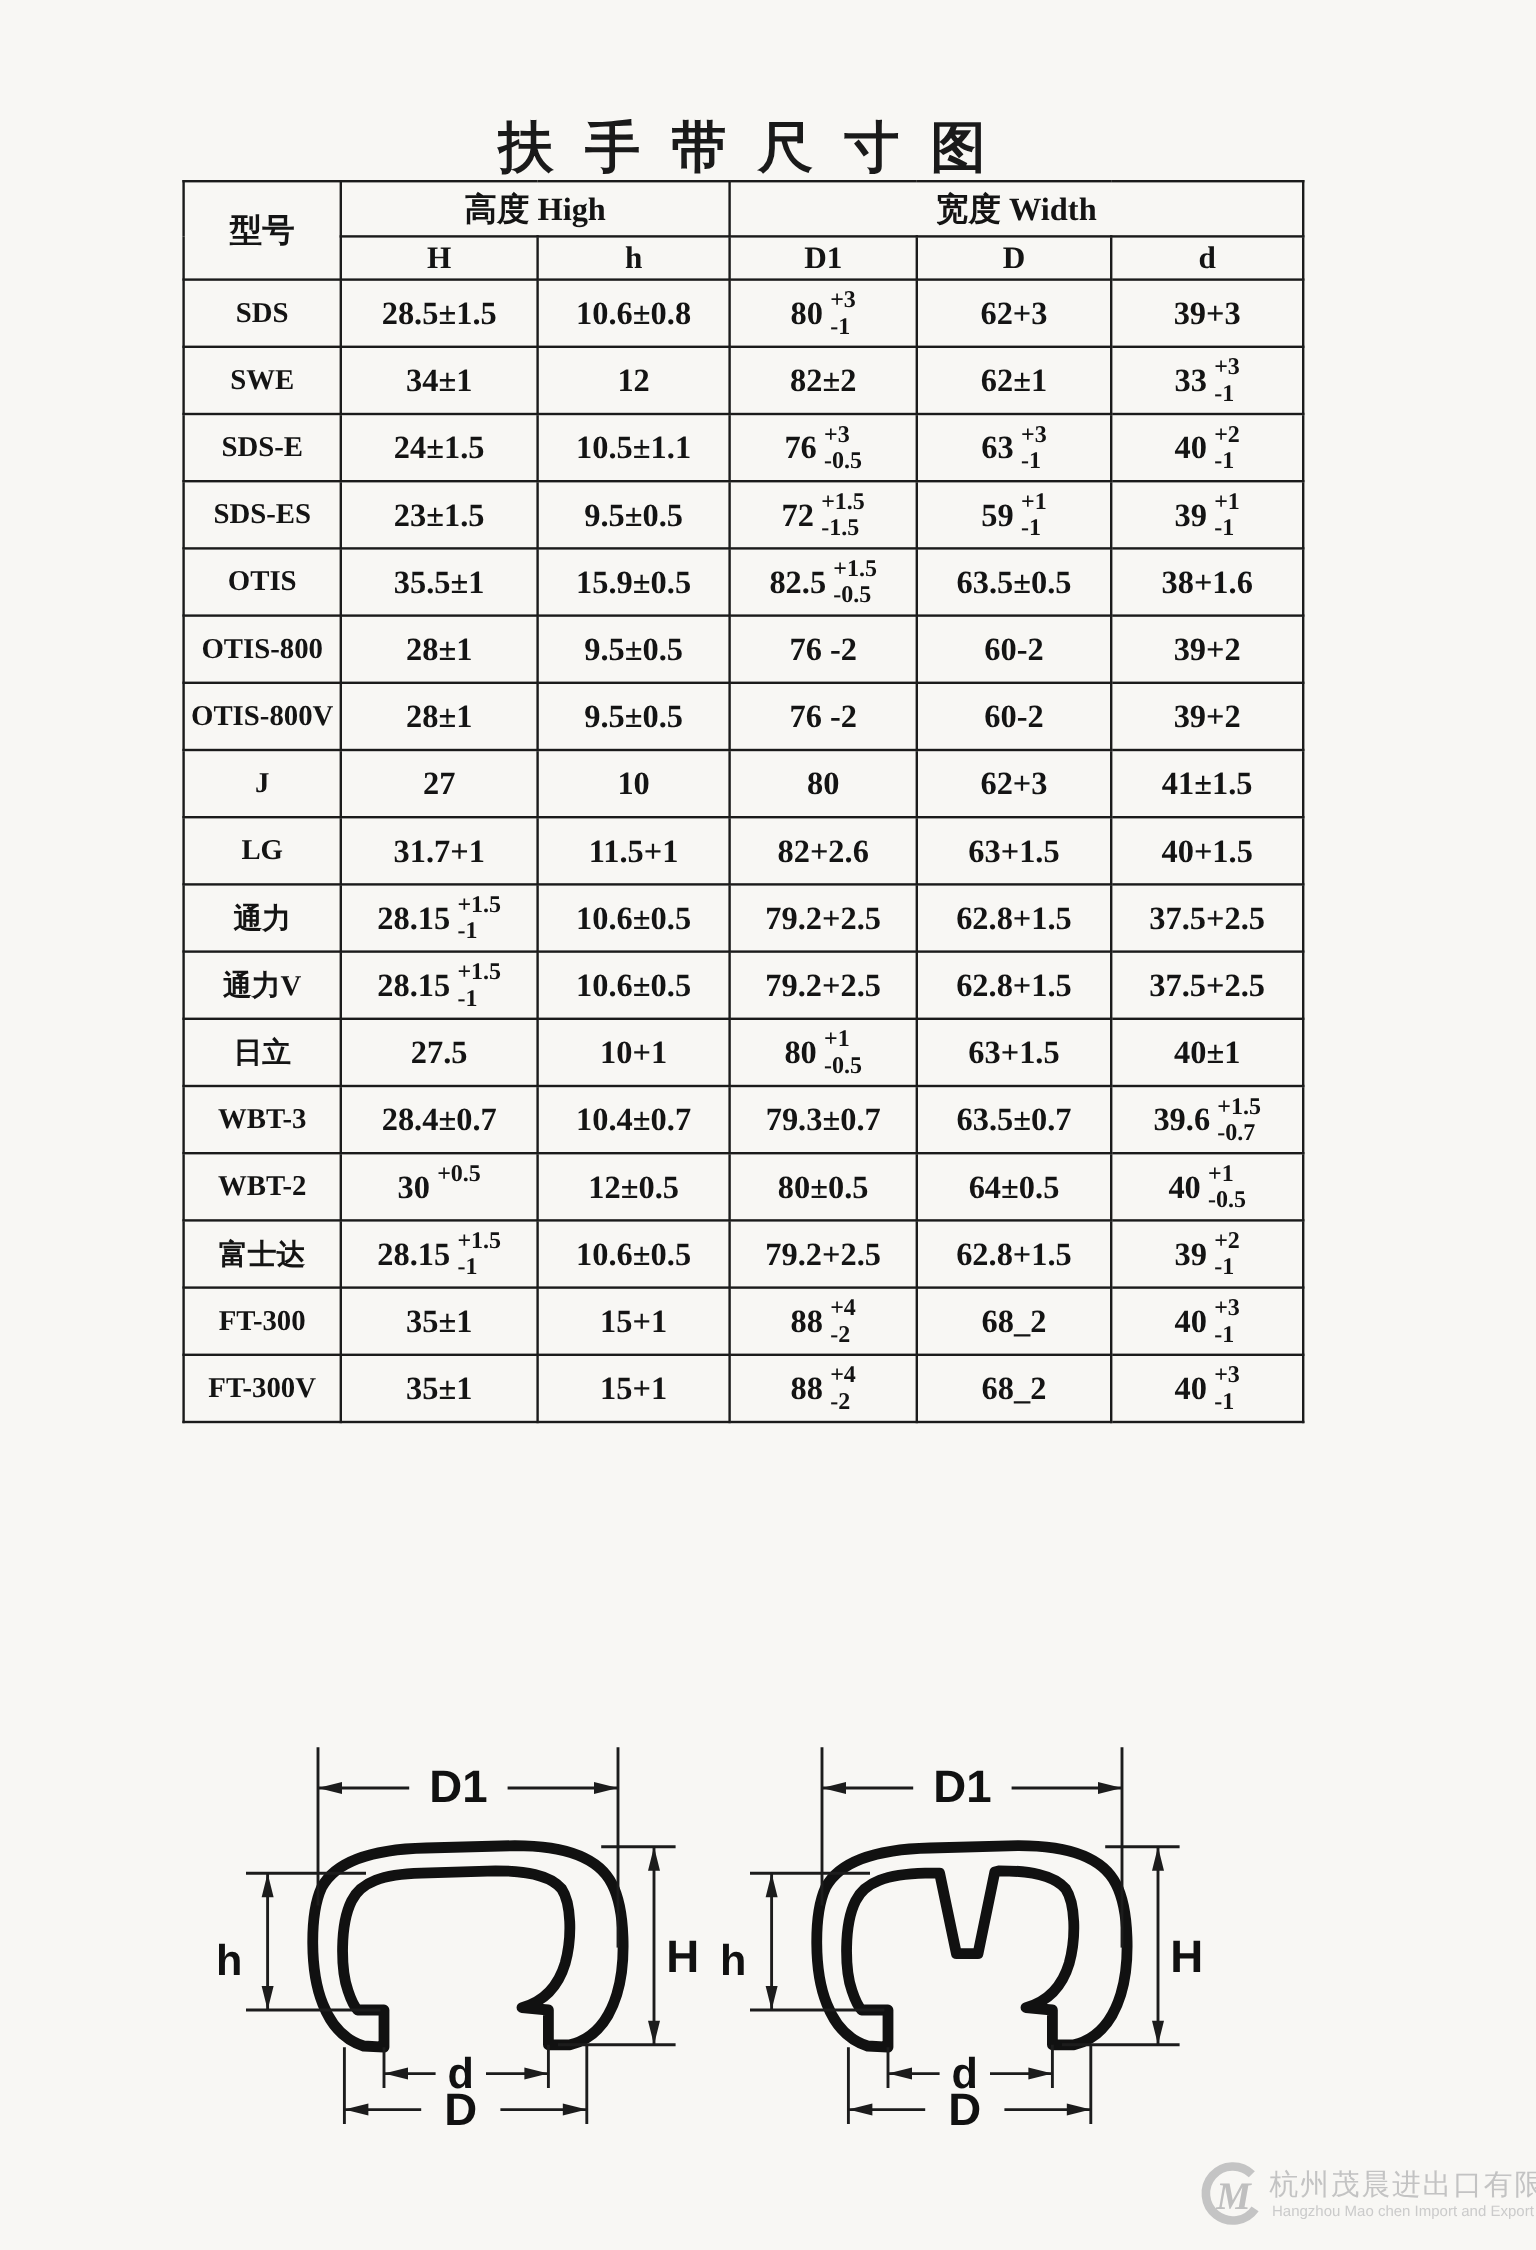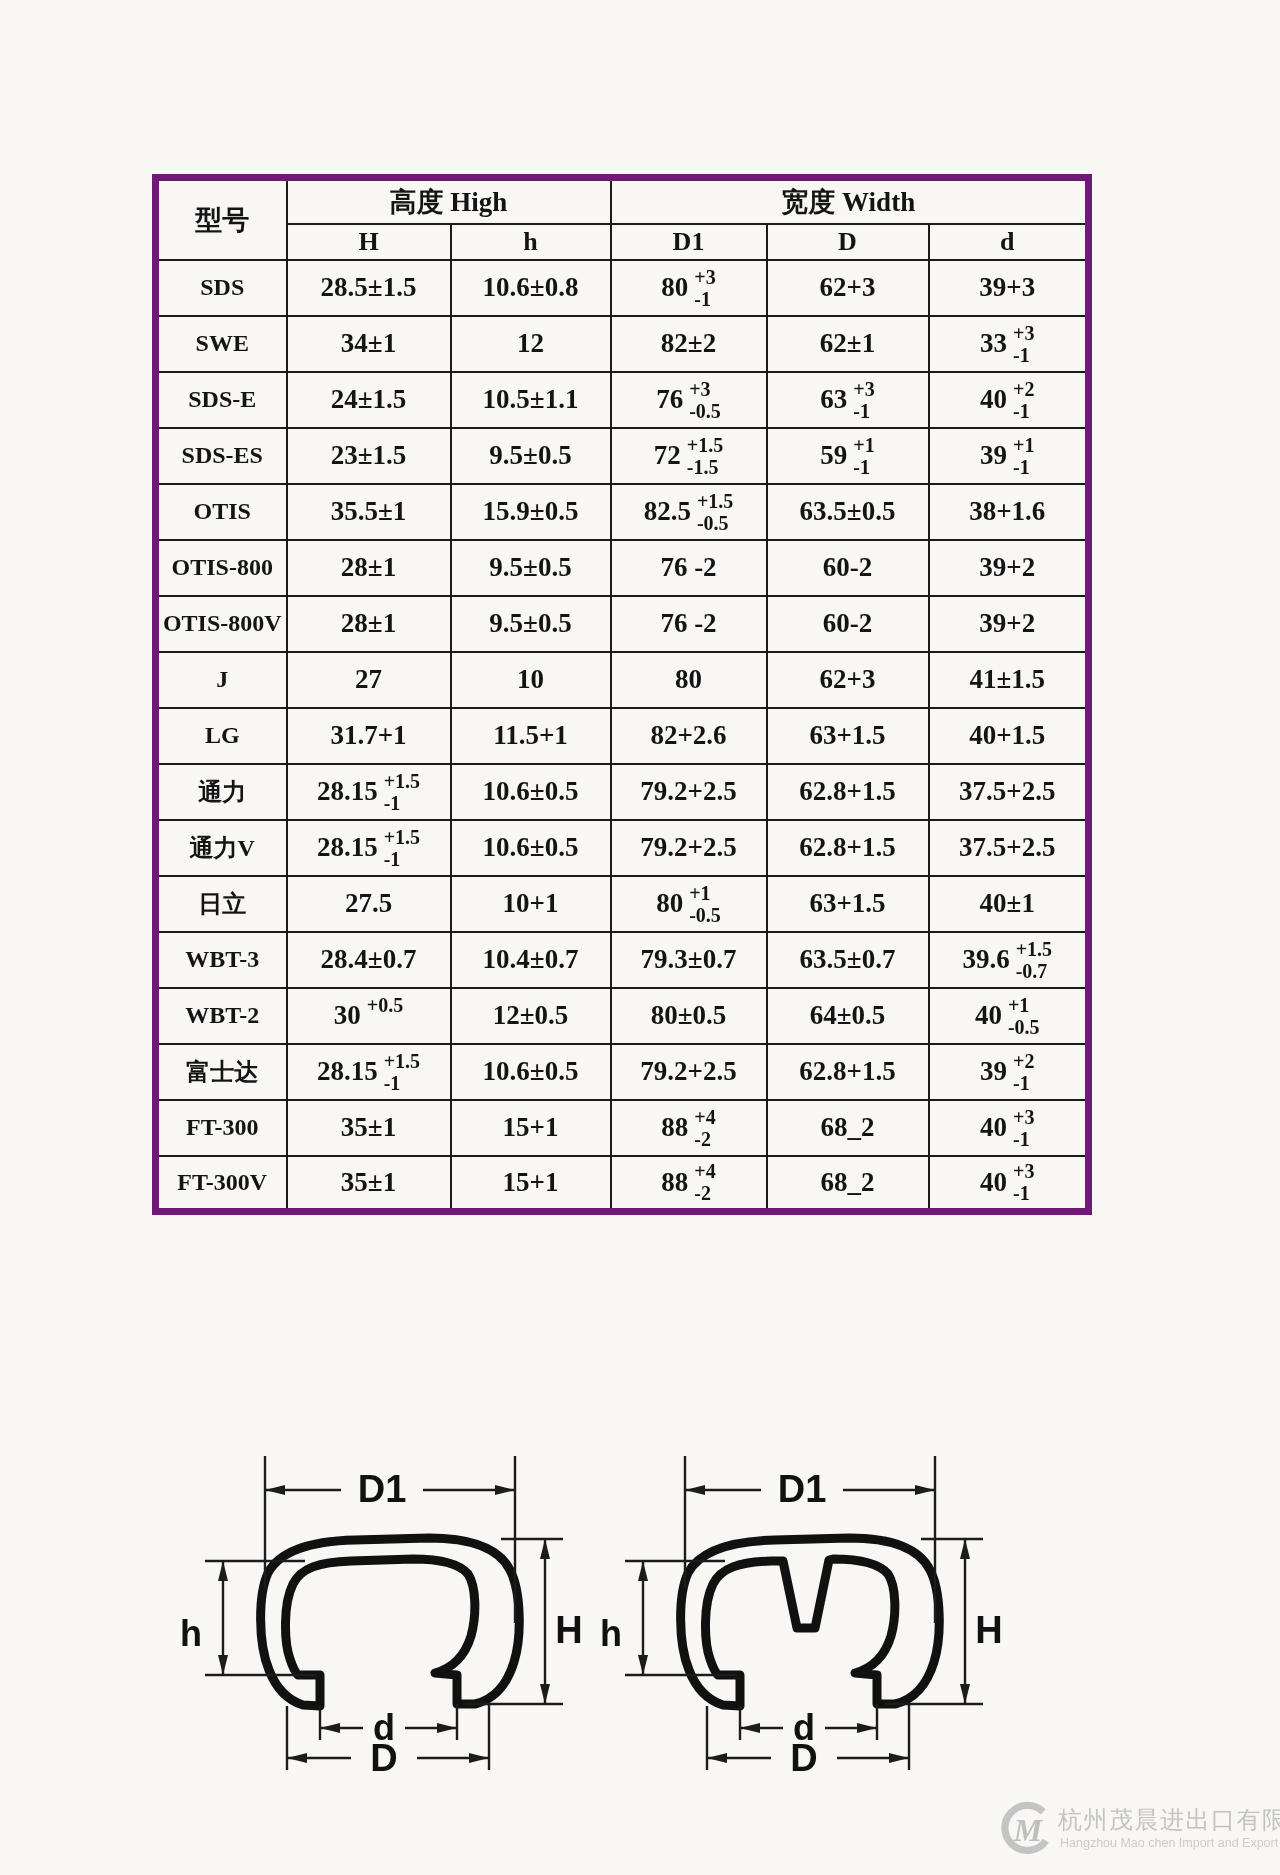--- a/index.html
+++ b/index.html
@@ -13,22 +13,21 @@
   }
   .page-title{
     position:absolute;top:92px;left:152px;width:933px;
     text-align:center;
     font-size:46px;font-weight:600;letter-spacing:26px;text-indent:26px;
     color:#1a1a1a;white-space:nowrap;
   }
   table.dim-table{
     position:absolute;left:152px;top:150px;width:933px;
     border-collapse:collapse;table-layout:fixed;
-    border:7px solid #701a75;
-    margin-top:24px;
+    border:2px solid #701a75;
   }
   .dim-table td,.dim-table th{
     border:2px solid #1b1b1b;
     text-align:center;vertical-align:middle;
     font-weight:600;color:#141414;
     padding:0;
   }
   .dim-table thead tr.group-row{height:46px;font-size:27px;}
   .dim-table thead tr.sub-row{height:36px;font-size:26px;}
   .dim-table tbody tr{height:56px;font-size:27px;}
@@ -57,20 +56,21 @@
     position:absolute;left:60px;top:38px;
     font-family:"Liberation Sans","DejaVu Sans",sans-serif;
     font-size:12.5px;color:#cbcbcb;white-space:nowrap;
   }
 </style>
 </head>
 <body>
 
 <div class="page">
 
+  <div class="page-title">扶手带尺寸图</div>
 
   <table class="dim-table">
     <colgroup>
       <col style="width:131px">
         <col style="width:164px">
         <col style="width:160px">
       <col style="width:156px">
         <col style="width:162px">
         <col style="width:160px">
     </colgroup>

